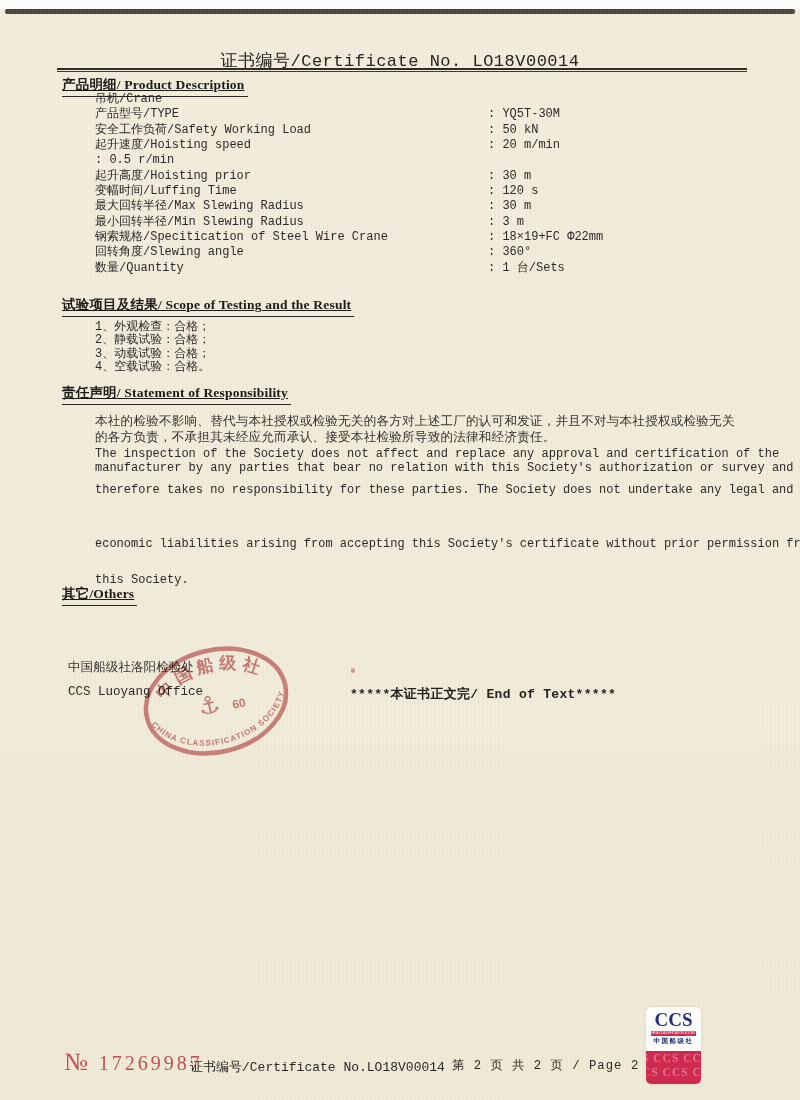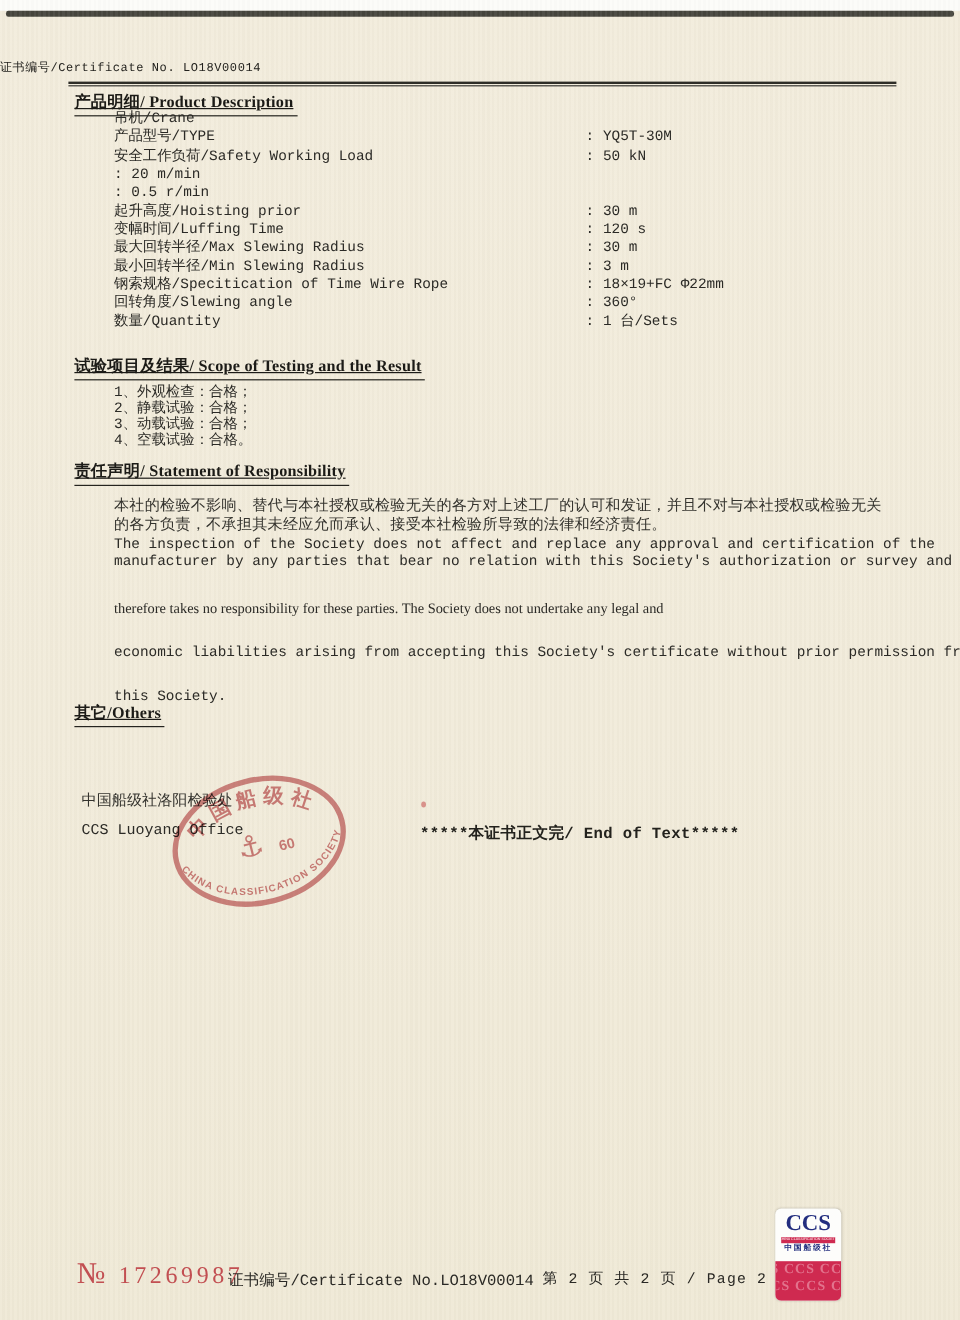--- a/index.html
+++ b/index.html
@@ -10,22 +10,22 @@
     background:linear-gradient(180deg,#f2ecdc 0%,#f1ebda 55%,#efe9d6 100%);
     color:#2b2a26;
     overflow:hidden;
   }
   
   .scan-top-white { position:absolute; left:0; top:0; width:800px; height:9px; background:#fcfcf9; }
   .scan-top-band  { position:absolute; left:5px; top:9px; width:790px; height:5px; background:#46453d; border-radius:2px; }
   .paper-texture  { position:absolute; inset:0; pointer-events:none;
     background:repeating-linear-gradient(90deg, rgba(255,255,255,.05) 0 2px, rgba(0,0,0,.012) 2px 4px); }
 
-  .cert-header { position:absolute; top:49px; left:0; width:800px; 
-    font-size:10px; letter-spacing:.5px; color:#23221e; }
+  .cert-header { position:absolute; top:49px; left:0; width:800px; text-align:center;
+    font-size:17px; letter-spacing:.5px; color:#23221e; }
   .double-rule { position:absolute; top:68px; left:57px; width:690px; height:4px;
     border-top:2.5px solid #2e2d27; border-bottom:1.2px solid #3a3933; }
 
   .sec-title { position:absolute; font-family:"Liberation Serif","DejaVu Serif",serif;
     font-weight:bold; font-size:13.5px; color:#1c1b17; letter-spacing:.2px; }
   .sec-title > span { display:inline-block; border-bottom:1.8px solid #25241f; padding:0 3px 2px 0;text-decoration:underline; }
 
   .prod-rows { position:absolute; top:92px; left:95px; width:640px; }
   .prow { display:flex; height:15.35px; font-size:12px; line-height:15.35px; white-space:nowrap; }
   .plabel { flex:none; width:393px; }
@@ -84,20 +84,21 @@
     </div>
   <div class="prow">
       <span class="plabel">产品型号/TYPE</span>
       <span class="pvalue">: YQ5T-30M</span>
     </div>
   <div class="prow">
       <span class="plabel">安全工作负荷/Safety Working Load</span>
       <span class="pvalue">: 50 kN</span>
     </div>
   <div class="prow">
+      <span class="plabel">起升速度/Hoisting speed</span>
       <span class="pvalue">: 20 m/min</span>
     </div>
   <div class="prow">
       <span class="pvalue">: 0.5 r/min</span>
     </div>
   <div class="prow">
       <span class="plabel">起升高度/Hoisting prior</span>
       <span class="pvalue">: 30 m</span>
     </div>
   <div class="prow">
@@ -106,21 +107,21 @@
     </div>
   <div class="prow">
       <span class="plabel">最大回转半径/Max Slewing Radius</span>
       <span class="pvalue">: 30 m</span>
     </div>
   <div class="prow">
       <span class="plabel">最小回转半径/Min Slewing Radius</span>
       <span class="pvalue">: 3 m</span>
     </div>
   <div class="prow">
-      <span class="plabel">钢索规格/Specitication of Time Wire Rope</span>
+      <span class="plabel">钢索规格/Specitication of Steel Wire Crane</span>
       <span class="pvalue">: 18×19+FC Φ22mm</span>
     </div>
   <div class="prow">
       <span class="plabel">回转角度/Slewing angle</span>
       <span class="pvalue">: 360°</span>
     </div>
   <div class="prow">
       <span class="plabel">数量/Quantity</span>
       <span class="pvalue">: 1 台/Sets</span>
     </div>
@@ -132,21 +133,21 @@
   <div>2、静载试验：合格；</div>
   <div>3、动载试验：合格；</div>
   <div>4、空载试验：合格。</div>
 </div>
 
 <div class="sec-title" style="top:384px;left:62px;"><span>责任声明/ Statement of Responsibility</span></div>
 <div class="para para-cn" style="top:413px;">本社的检验不影响、替代与本社授权或检验无关的各方对上述工厂的认可和发证，并且不对与本社授权或检验无关</div>
 <div class="para para-cn" style="top:429px;">的各方负责，不承担其未经应允而承认、接受本社检验所导致的法律和经济责任。</div>
 <div class="para" style="top:447px;">The inspection of the Society does not affect and replace any approval and certification of the</div>
 <div class="para" style="top:461px;">manufacturer by any parties that bear no relation with this Society's authorization or survey and</div>
-<div class="para" style="top:500px;font-family:Liberation Serif, serif;">therefore takes no responsibility for these parties. The Society does not undertake any legal and</div>
+<div class="para" style="top:483px;">therefore takes no responsibility for these parties. The Society does not undertake any legal and</div>
 <div class="para" style="top:537px;">economic liabilities arising from accepting this Society's certificate without prior permission from</div>
 <div class="para" style="top:573px;">this Society.</div>
 
 <div class="sec-title" style="top:585px;left:62px;"><span>其它/Others</span></div>
 
 <div class="office-cn">中国船级社洛阳检验处</div>
 <div class="office-en">CCS Luoyang Office</div>
 <div class="end-text">*****本证书正文完/ End of Text*****</div>
 
 <div class="stamp-wrap">

